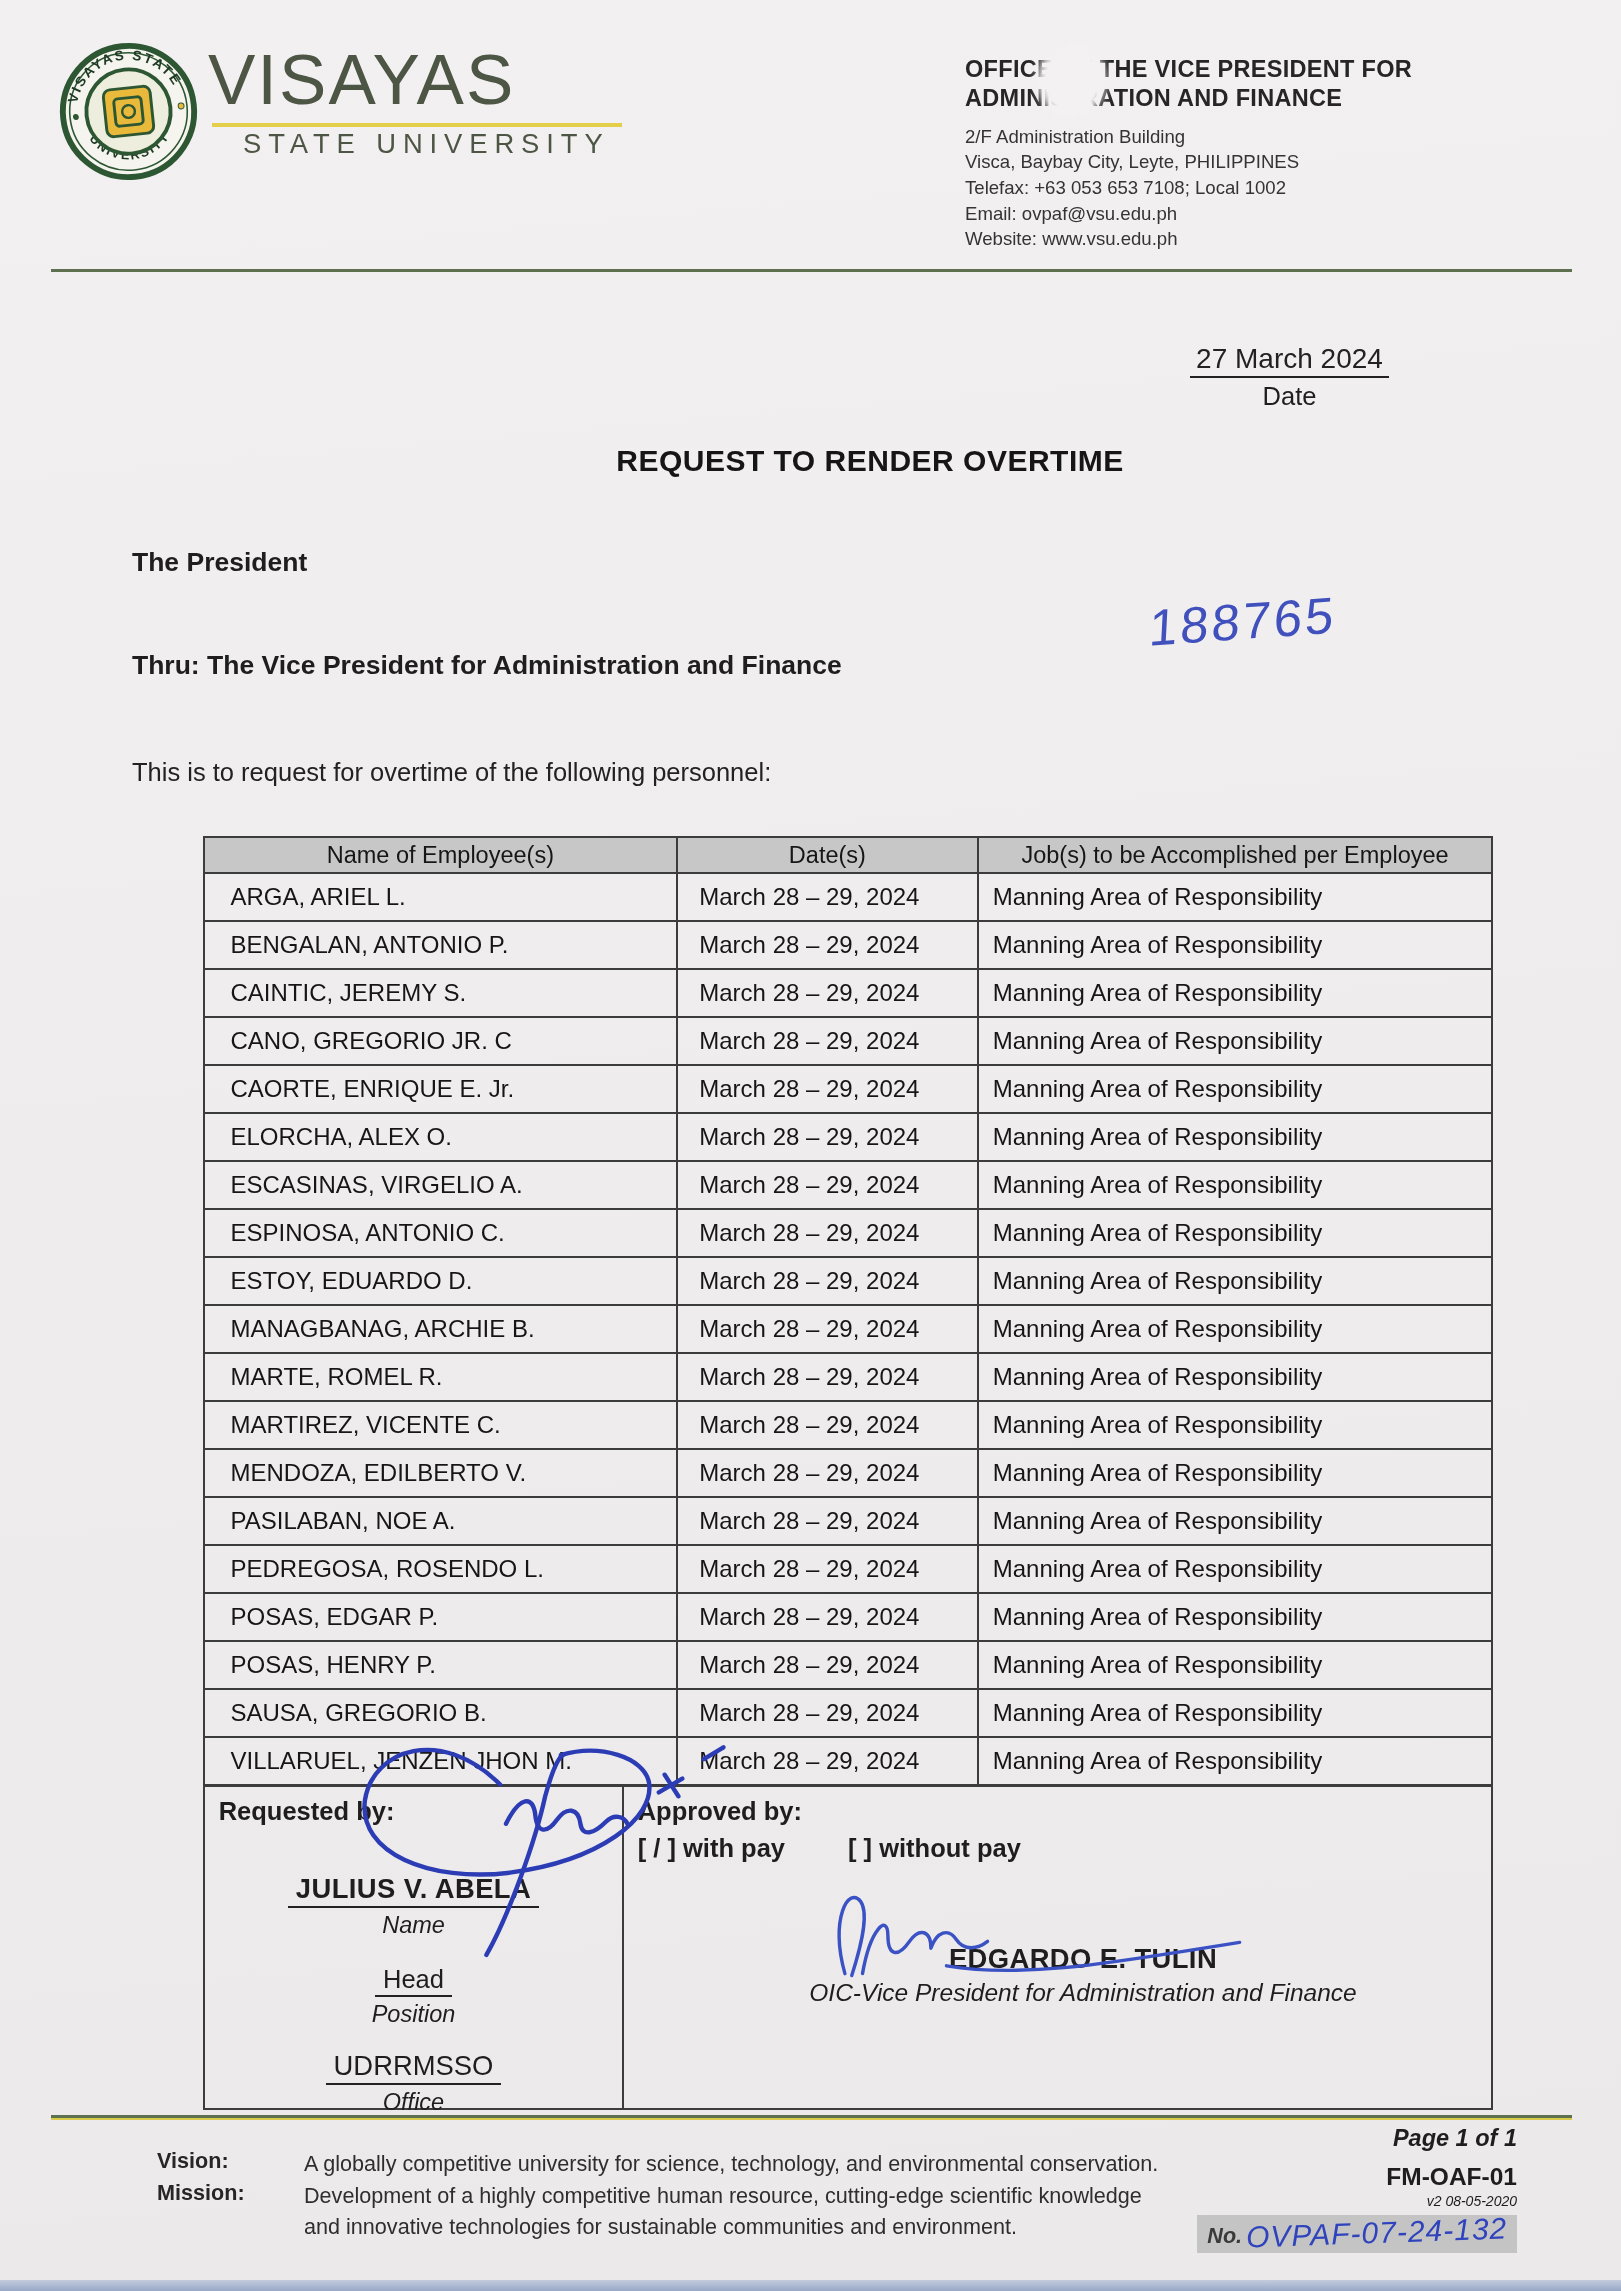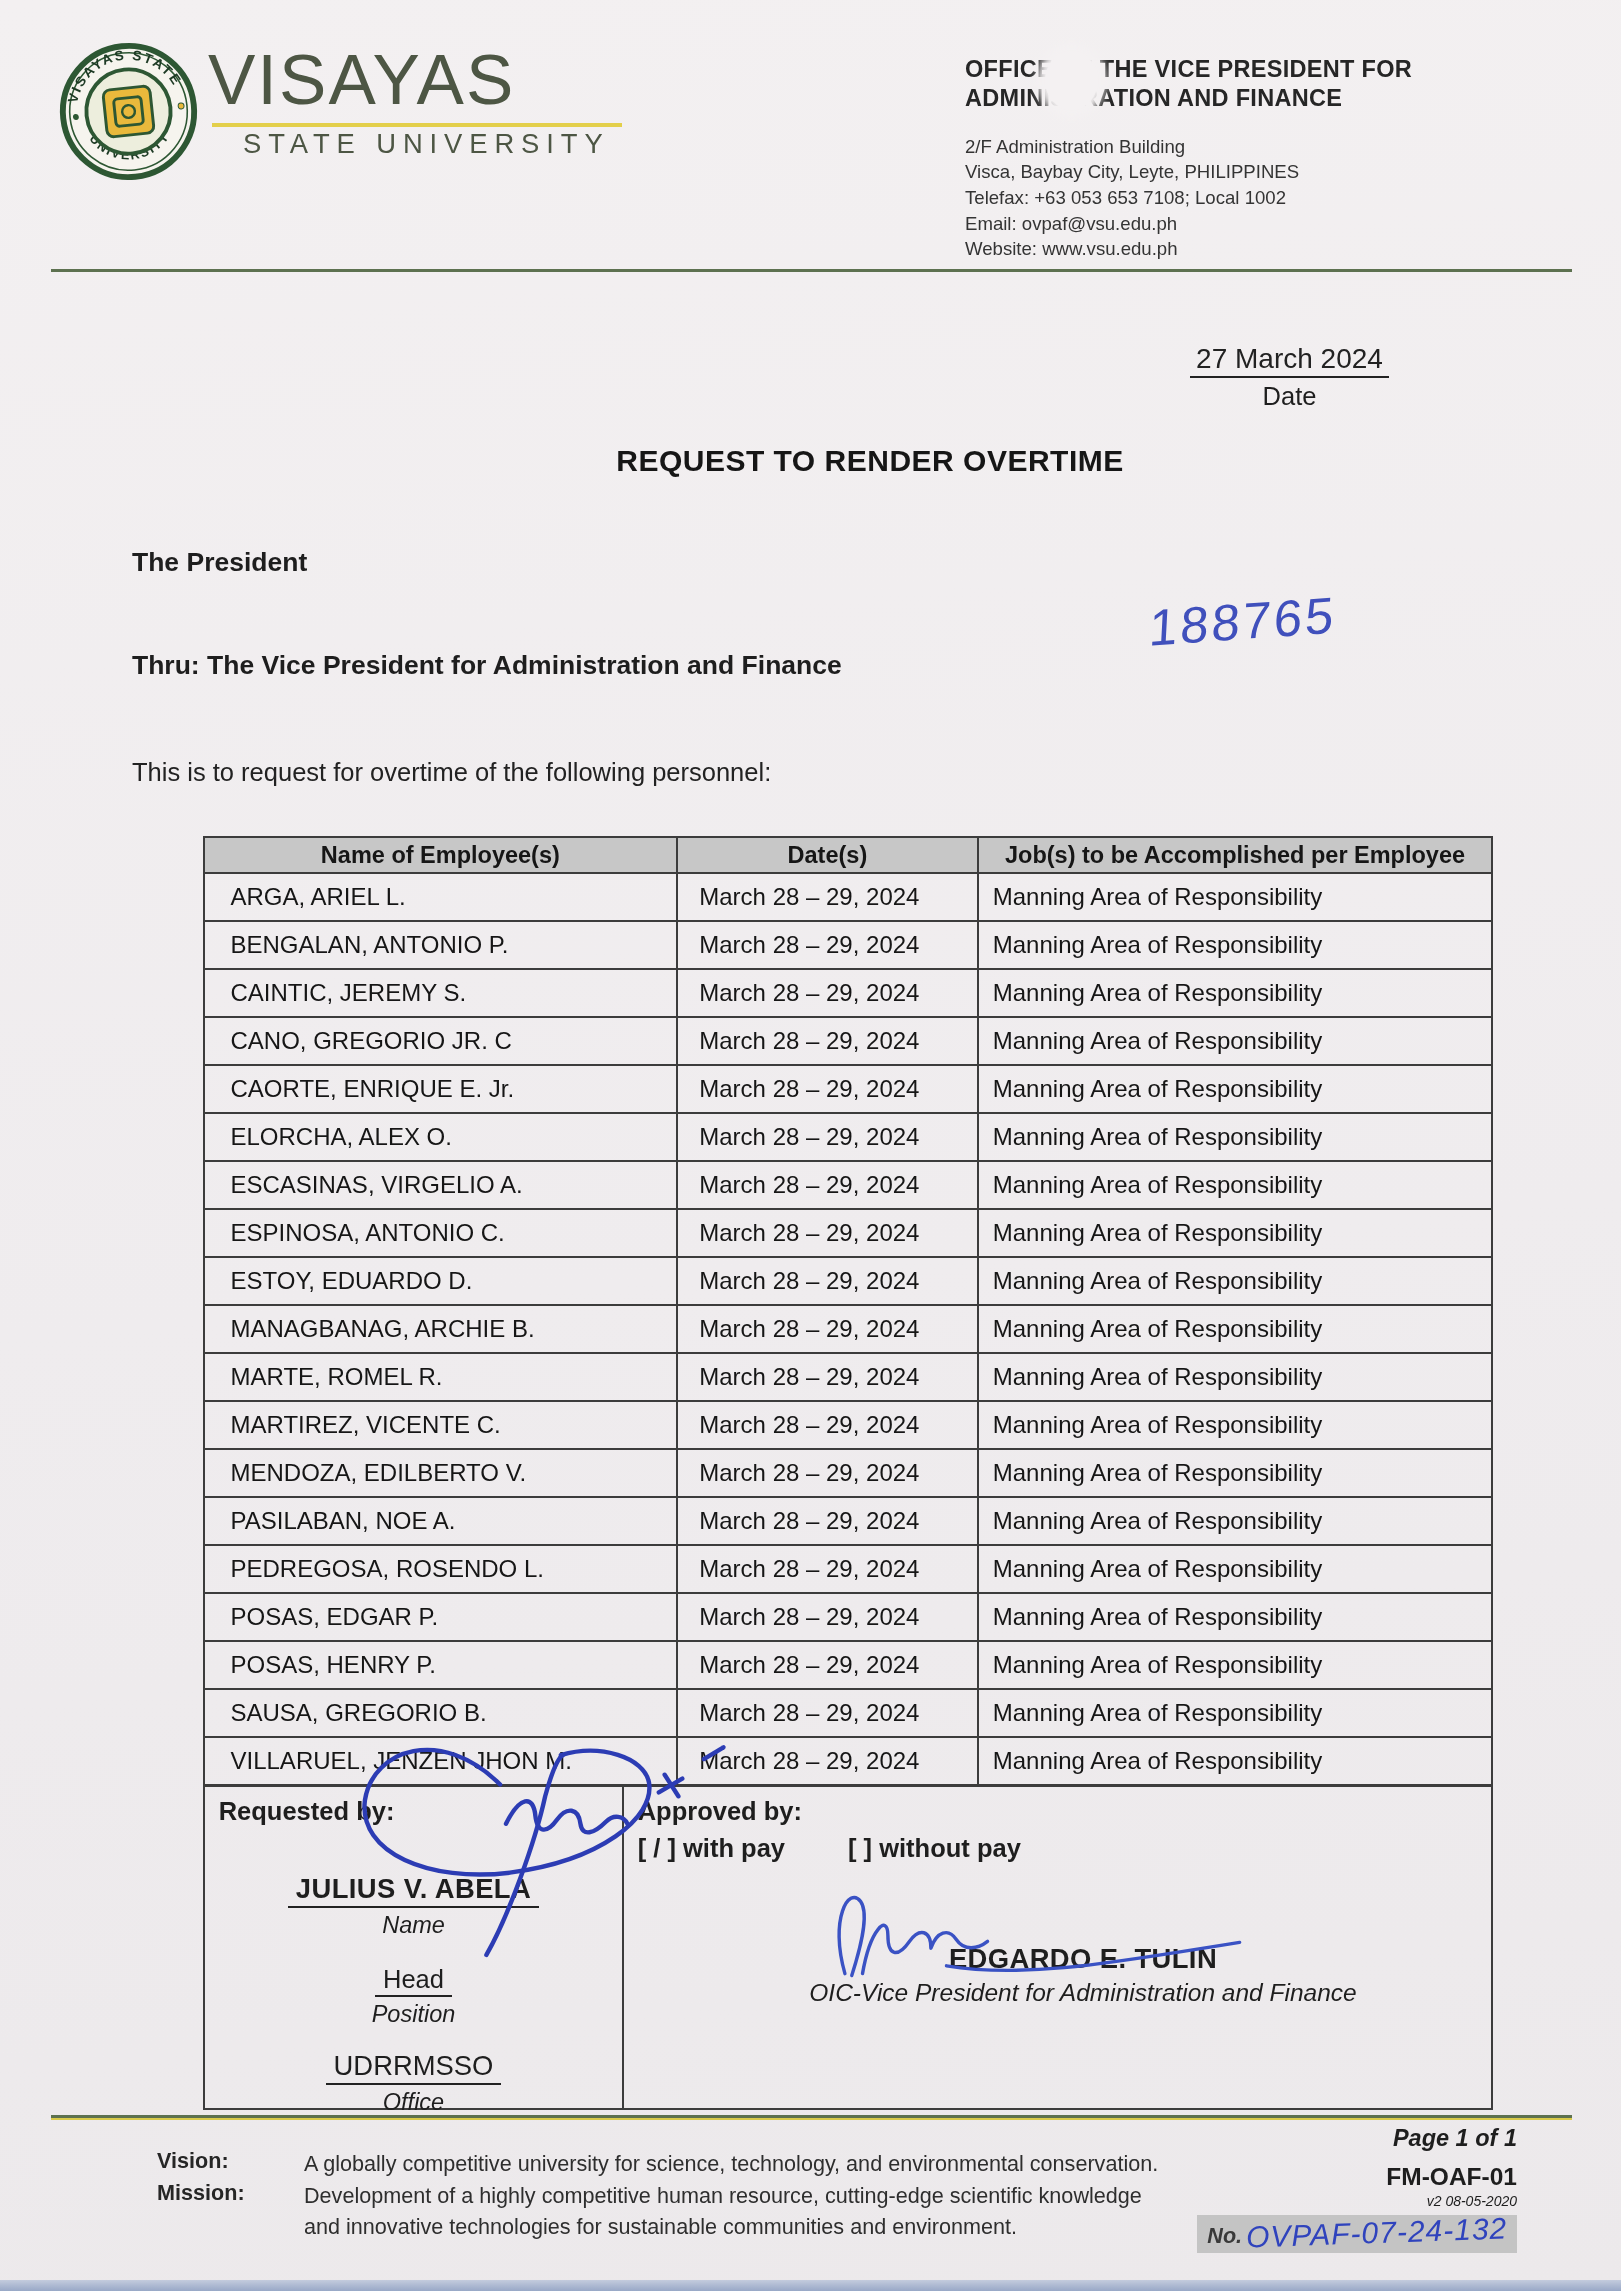--- a/index.html
+++ b/index.html
@@ -36,21 +36,21 @@
   .line-president { left:132px; top:547px; font-size:26.5px; font-weight:700; }
   .line-thru { left:132px; top:650px; font-size:26.5px; font-weight:700; }
   .line-intro { left:132px; top:758px; font-size:25.5px; font-weight:400; color:#222; }
   .hand-number { left:1149px; top:592px; font-size:51px; color:#3243b8;
                  transform:rotate(-4deg) skewX(-7deg); letter-spacing:2.9px; opacity:.92; }
 
   
   table.personnel { left:203px; top:836px; width:1290px; position:absolute;
                     border-collapse:collapse; table-layout:fixed; }
   table.personnel th, table.personnel td { border:2px solid #3c3c3c; }
-  table.personnel th { height:36px; background:#c7c7c7; font-size:23.5px; font-weight:700;
+  table.personnel th { height:36px; background:#c7c7c7; font-size:23.5px; font-weight:400;
                        color:#161616; text-align:center; }
   table.personnel td { height:48px; font-size:24px; color:#161616; vertical-align:middle;border-radius:21px; }
   td.col-name { padding-left:25.5px; }
   td.col-date { padding-left:21.6px; }
   td.col-job  { padding-left:13.7px; }
   .w-name { width:36.7%; } .w-date { width:23.4%; } .w-job { width:39.9%; }
 
   
   .sig-row { left:203px; top:1785px; width:1290px; height:325px; display:flex; }
   .sig-cell { border:2px solid #3c3c3c; position:relative; height:100%; }
@@ -112,21 +112,21 @@
     </g>
   </svg>
 
   <div class="abs wordmark">VISAYAS</div>
   <div class="abs wordmark-underline"></div>
   <div class="abs wordmark-sub">STATE UNIVERSITY</div>
 
   <div class="abs office-block">
     <div class="office-title">OFFICE OF THE VICE PRESIDENT FOR</div>
     <div class="office-title">ADMINISTRATION AND FINANCE</div>
-    <div class="office-line" style="margin-top:20px;">2/F Administration Building</div>
+    <div class="office-line" style="margin-top:10px;">2/F Administration Building</div>
     <div class="office-line">Visca, Baybay City, Leyte, PHILIPPINES</div>
     <div class="office-line">Telefax: +63 053 653 7108; Local 1002</div>
     <div class="office-line">Email: ovpaf@vsu.edu.ph</div>
     <div class="office-line">Website: www.vsu.edu.ph</div>
   </div>
   <div class="abs blotch"></div>
   <div class="abs green-rule"></div>
 
   <div class="abs date-block">
     <span class="date-value">27 March 2024</span>

